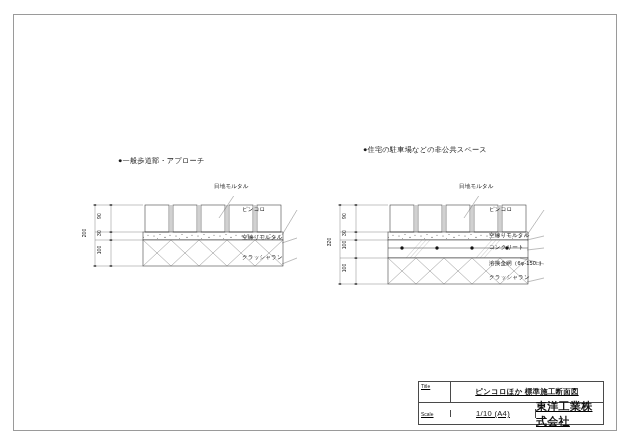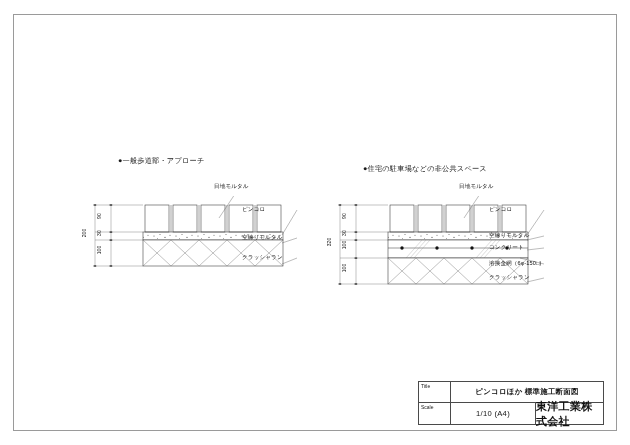--- a/index.html
+++ b/index.html
@@ -26,21 +26,21 @@
   
   .heading {
     position: absolute;
     font-size: 7.2px;
     color: #1a1a1a;
     white-space: nowrap;
     letter-spacing: .2px;
     line-height: 1.55;
   }
   #heading-left  { left: 118px; top: 155px; }
-  #heading-right { left: 363px; top: 163px; text-align: left; }
+  #heading-right { left: 363px; top: 144px; text-align: left; }
   #heading-right .sub { display: block; padding-left: 9px; }
 
   
   .diagram { position: absolute; }
   #diagram-left  { left: 85px;  top: 196px; width: 215px; height: 85px; }
   #diagram-right { left: 330px; top: 196px; width: 245px; height: 95px; }
 
   .svgwrap { position: absolute; left: 0; top: 0; }
 
   
@@ -62,27 +62,28 @@
   }
   .dim span { display: block; transform: rotate(-90deg); }
 
   
   #titleblock {
     position: absolute;
     left: 418px; top: 381px;
     width: 186px; height: 44px;
     border: 1px solid #4a4a4a;
     background: #fff;
+    text-decoration: underline;
   }
   #titleblock .row {
     display: flex;
     height: 50%;
     border-bottom: 1px solid #4a4a4a;
   }
-  #titleblock .row:last-child { border-bottom: none; }
+  #titleblock .row:last-child { border-bottom: none; align-items: center; }
   .tb-key {
     width: 32px;
     border-right: 1px solid #4a4a4a;
     font-size: 5px;
     color: #222;
     padding: 1px 0 0 2px;
   }
   .tb-val {
     flex: 1;
     display: flex;

